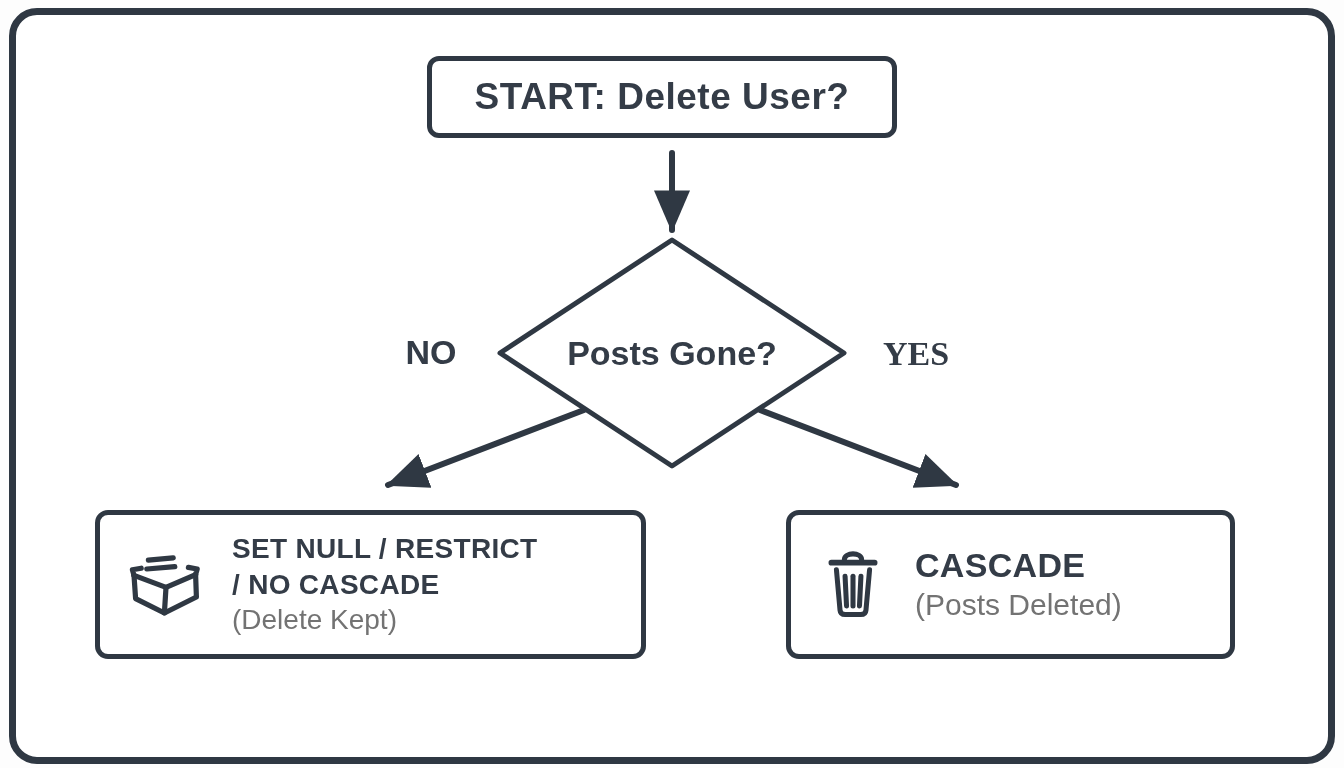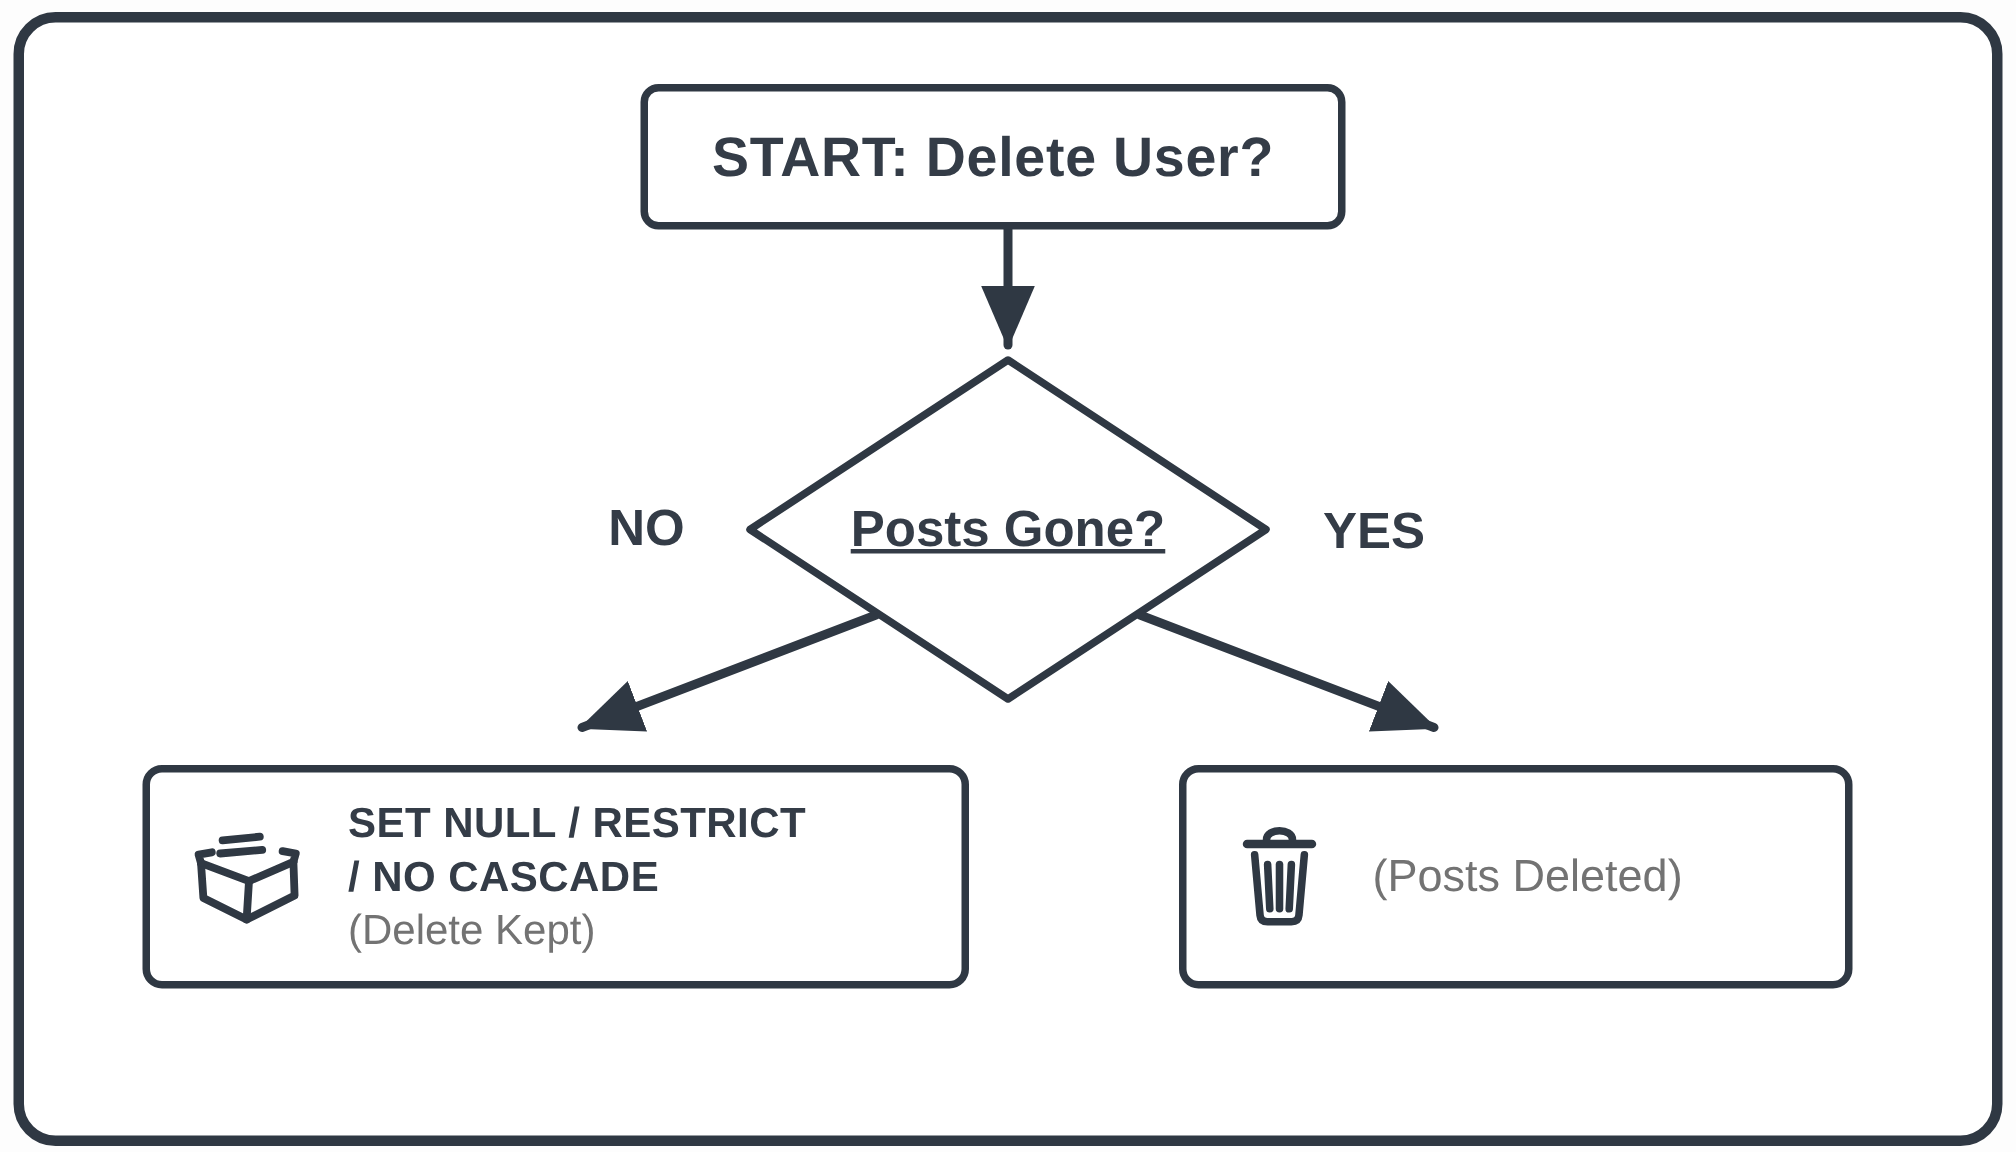--- a/index.html
+++ b/index.html
@@ -24,21 +24,21 @@
     position: absolute;
     background: #ffffff;
     border: 5px solid var(--ink);
     display: flex;
     align-items: center;
     justify-content: center;
   }
 
   .start-node {
     left: 427px; top: 56px;
-    width: 470px; height: 97px;
+    width: 470px; height: 82px;
     border-radius: 12px;
     z-index: 2;
   }
   .start-node .node-title {
     font-size: 37px;
     font-weight: bold;
     color: var(--text);
     letter-spacing: 0.5px;
   }
 
@@ -51,33 +51,32 @@
 
   .decision-label {
     position: absolute;
     left: 512px; top: 334px;
     width: 320px;
     text-align: center;
     font-size: 34px;
     font-weight: bold;
     color: var(--text);
     z-index: 2;
-    text-decoration: underline;
   }
 
   .branch-label {
     position: absolute;
     font-size: 34px;
     font-weight: bold;
     color: var(--text);
     text-align: center;
     z-index: 2;
   }
   .branch-label.no  { left: 388px; top: 333px; width: 86px; }
-  .branch-label.yes { left: 864px; top: 335px; width: 104px; }
+  .branch-label.yes { left: 864px; top: 335px; width: 104px; font-family: Liberation Serif, serif; }
 
   .outcome-node {
     top: 510px;
     height: 149px;
     border-radius: 13px;
     justify-content: flex-start;
     padding: 0 26px;
     gap: 26px;
     z-index: 2;
   }
@@ -161,17 +160,18 @@
   <div class="node outcome-node outcome-right">
     <svg class="outcome-icon" width="72" height="82" viewBox="0 0 100 100">
       <path class="stroke-shape" stroke-width="7" d="M38 15 C38 4, 62 4, 62 15"></path>
       <path class="stroke-shape" stroke-width="8" d="M20 19 L80 19"></path>
       <path class="stroke-shape" stroke-width="7" d="M27 29 L32 85 Q32.5 91 39 91 L61 91 Q67.5 91 68 85 L73 29"></path>
       <path class="stroke-shape" stroke-width="7" d="M39 38 L41 79"></path>
       <path class="stroke-shape" stroke-width="7" d="M50 38 L50 79"></path>
       <path class="stroke-shape" stroke-width="7" d="M61 38 L59 79"></path>
     </svg>
     <div class="outcome-text">
+      <span class="bold-line">CASCADE</span>
       <span class="plain-line">(Posts Deleted)</span>
     </div>
   </div>
 
 </div>
 
 </body></html>

